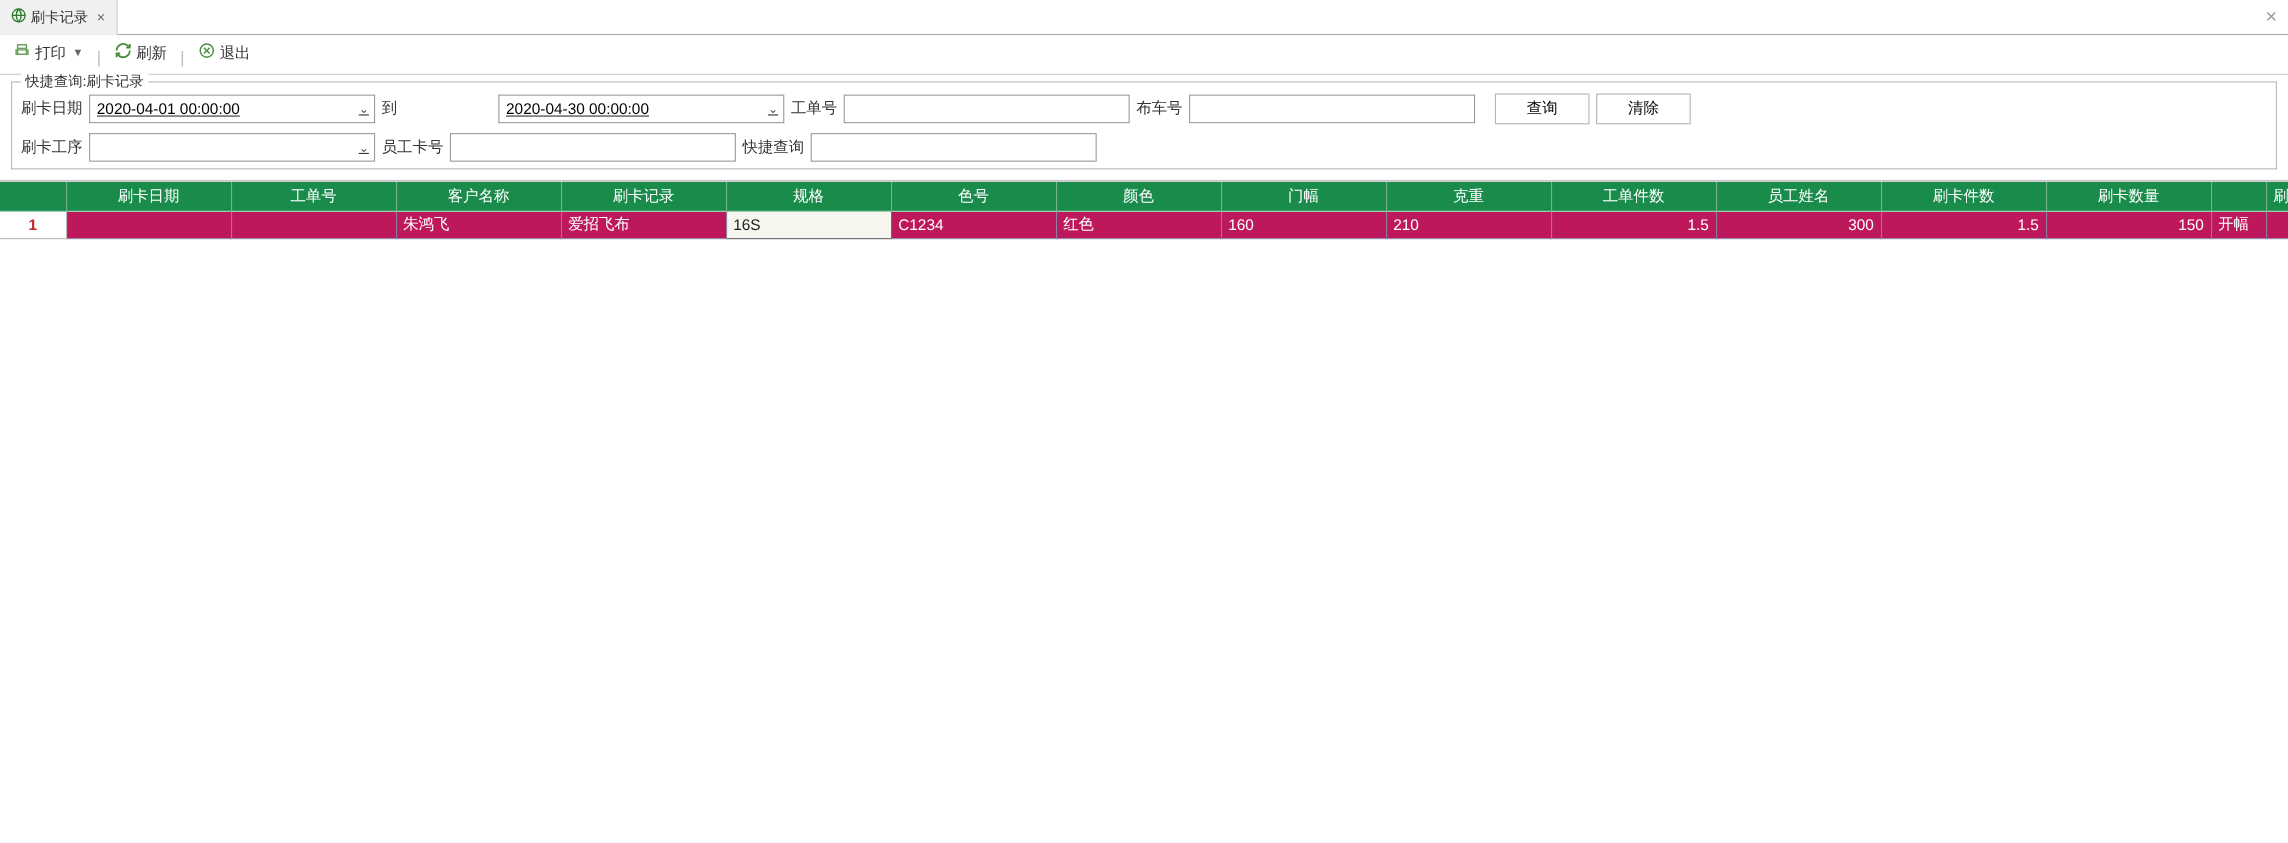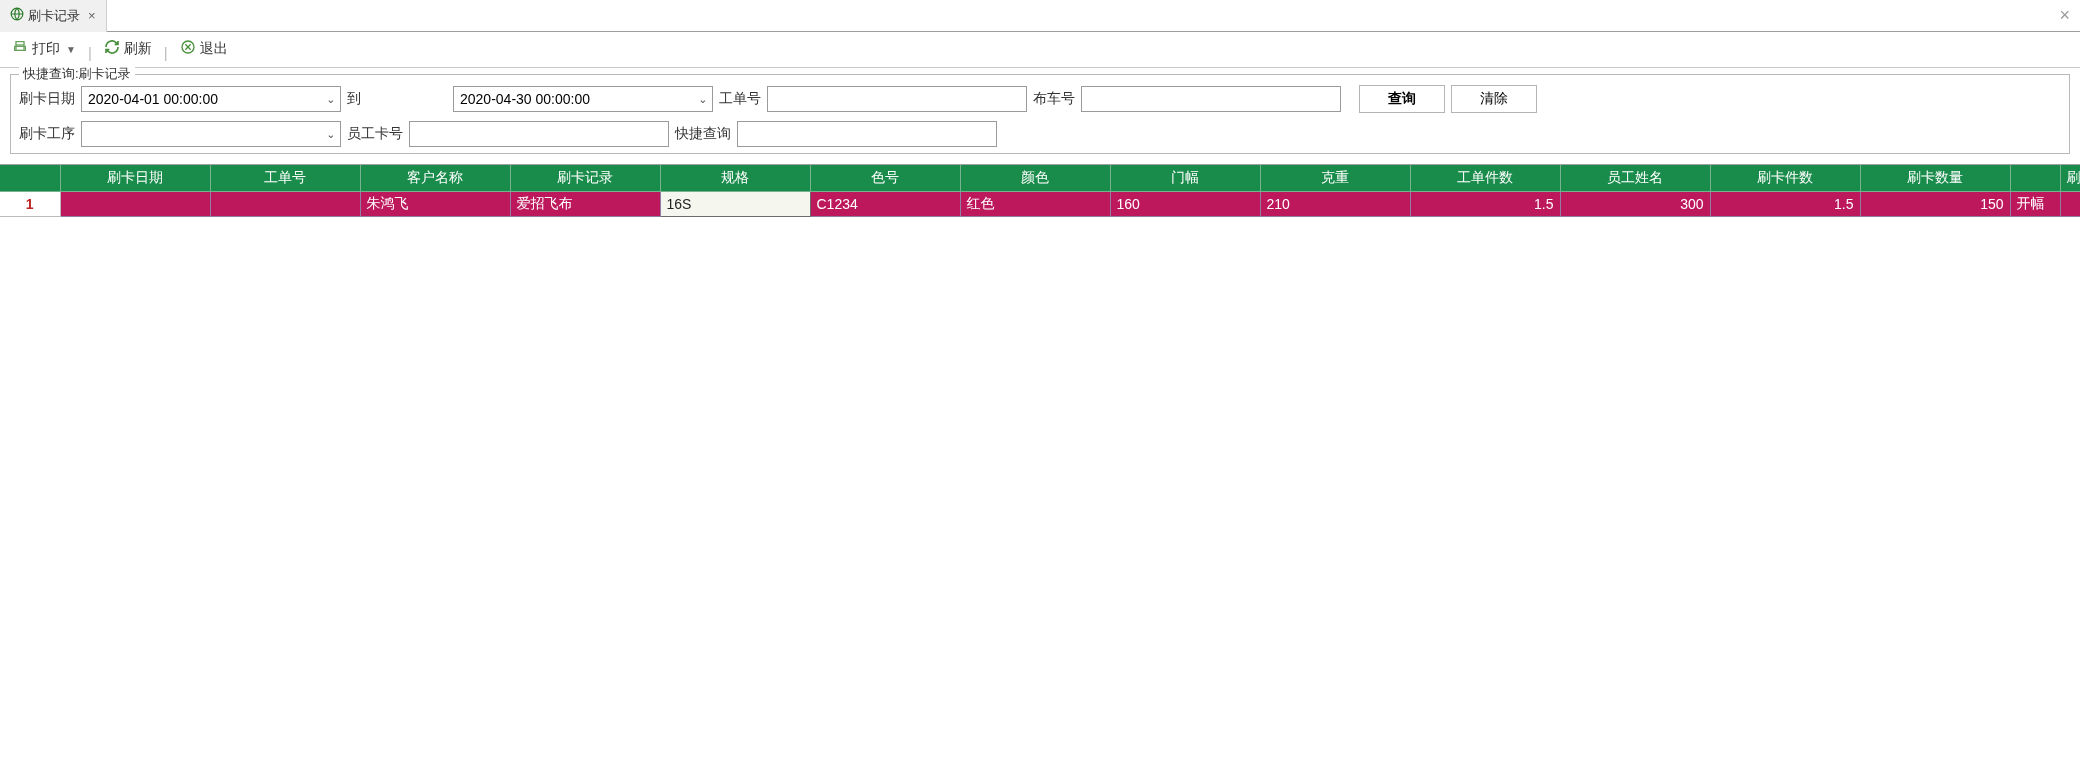--- a/index.html
+++ b/index.html
@@ -102,21 +102,21 @@
 .combo input, .text-input input {
   border: none;
   outline: none;
   padding: 0 6px;
   height: 100%;
   font-family: inherit;
   font-size: 14px;
   width: 100%;
   background: transparent;
 }
-.combo { width: 260px; }
+.combo { width: 260px; text-decoration: underline; }
 .combo .caret {
   width: 20px;
   text-align: center;
   color: #555;
   font-size: 11px;
   cursor: pointer;
   border-left: 0;
 }
 .text-input { width: 260px; }
 .btn {
@@ -252,21 +252,21 @@
       <span class="caret">⌄</span>
     </div>
     <span class="form-label">工单号</span>
     <div class="text-input">
       <input type="text" value="" style="">
     </div>
     <span class="form-label">布车号</span>
     <div class="text-input">
       <input type="text" value="" style="">
     </div>
-    <button class="btn" style="margin-left:12px;font-weight:bold;">查询</button>
+    <button class="btn" style="margin-left:12px;">查询</button>
     <button class="btn">清除</button>
   </div>
 
   <div class="filter-row">
     <span class="form-label">刷卡工序</span>
     <div class="combo">
       <input type="text" value="" style="">
       <span class="caret">⌄</span>
     </div>
     <span class="form-label">员工卡号</span>

